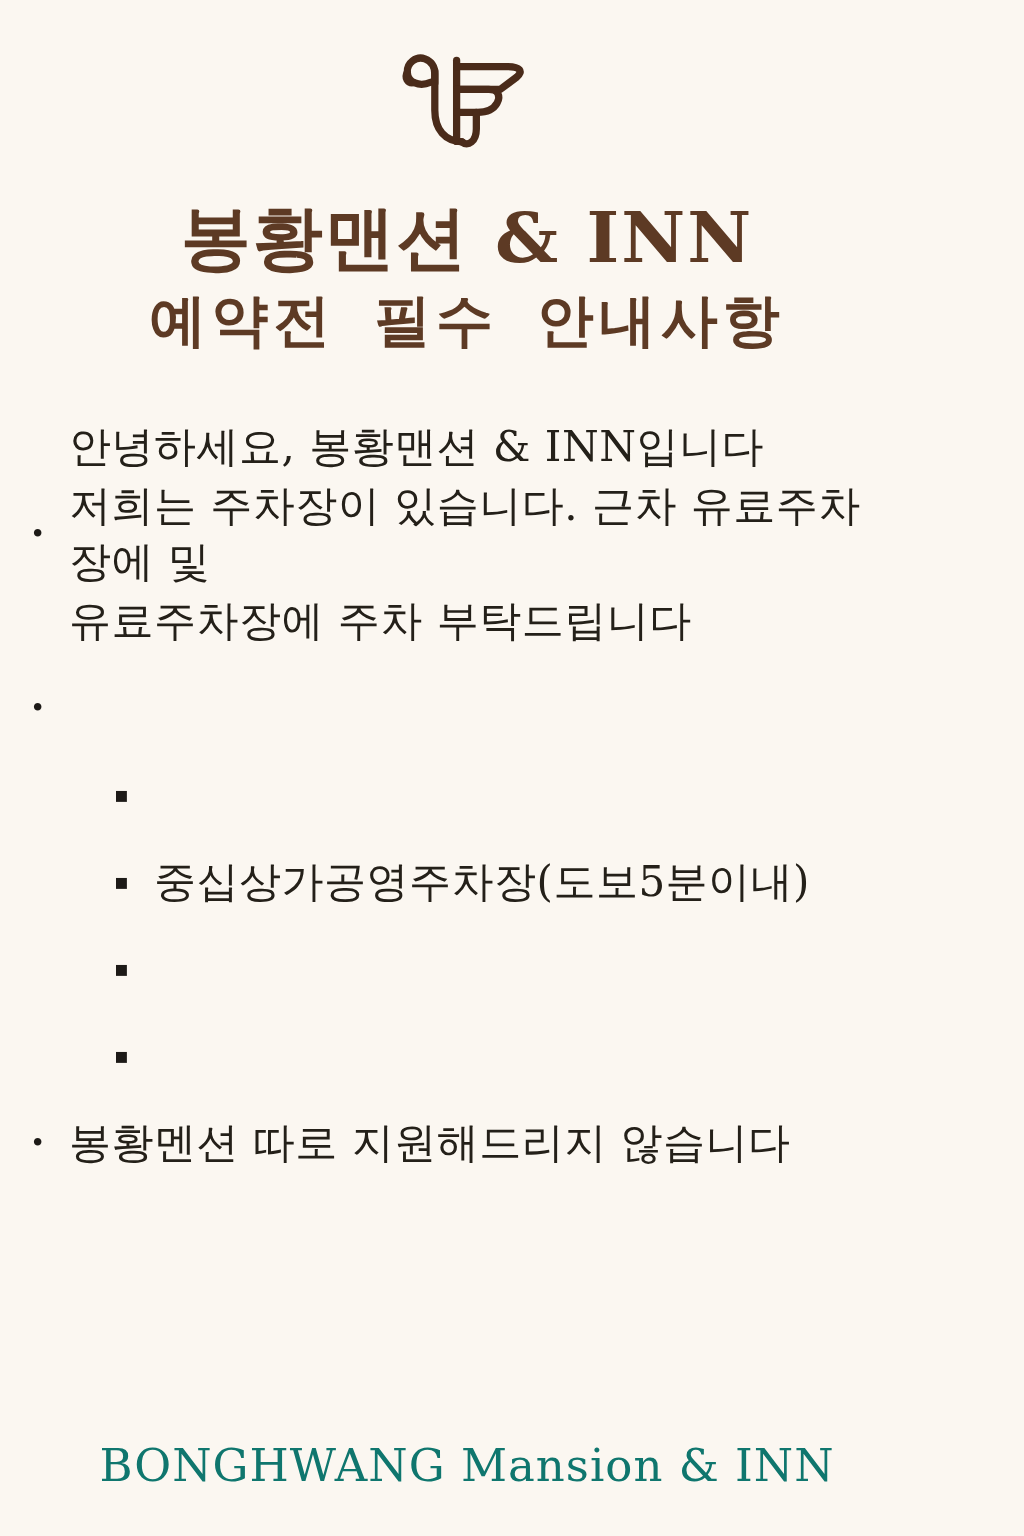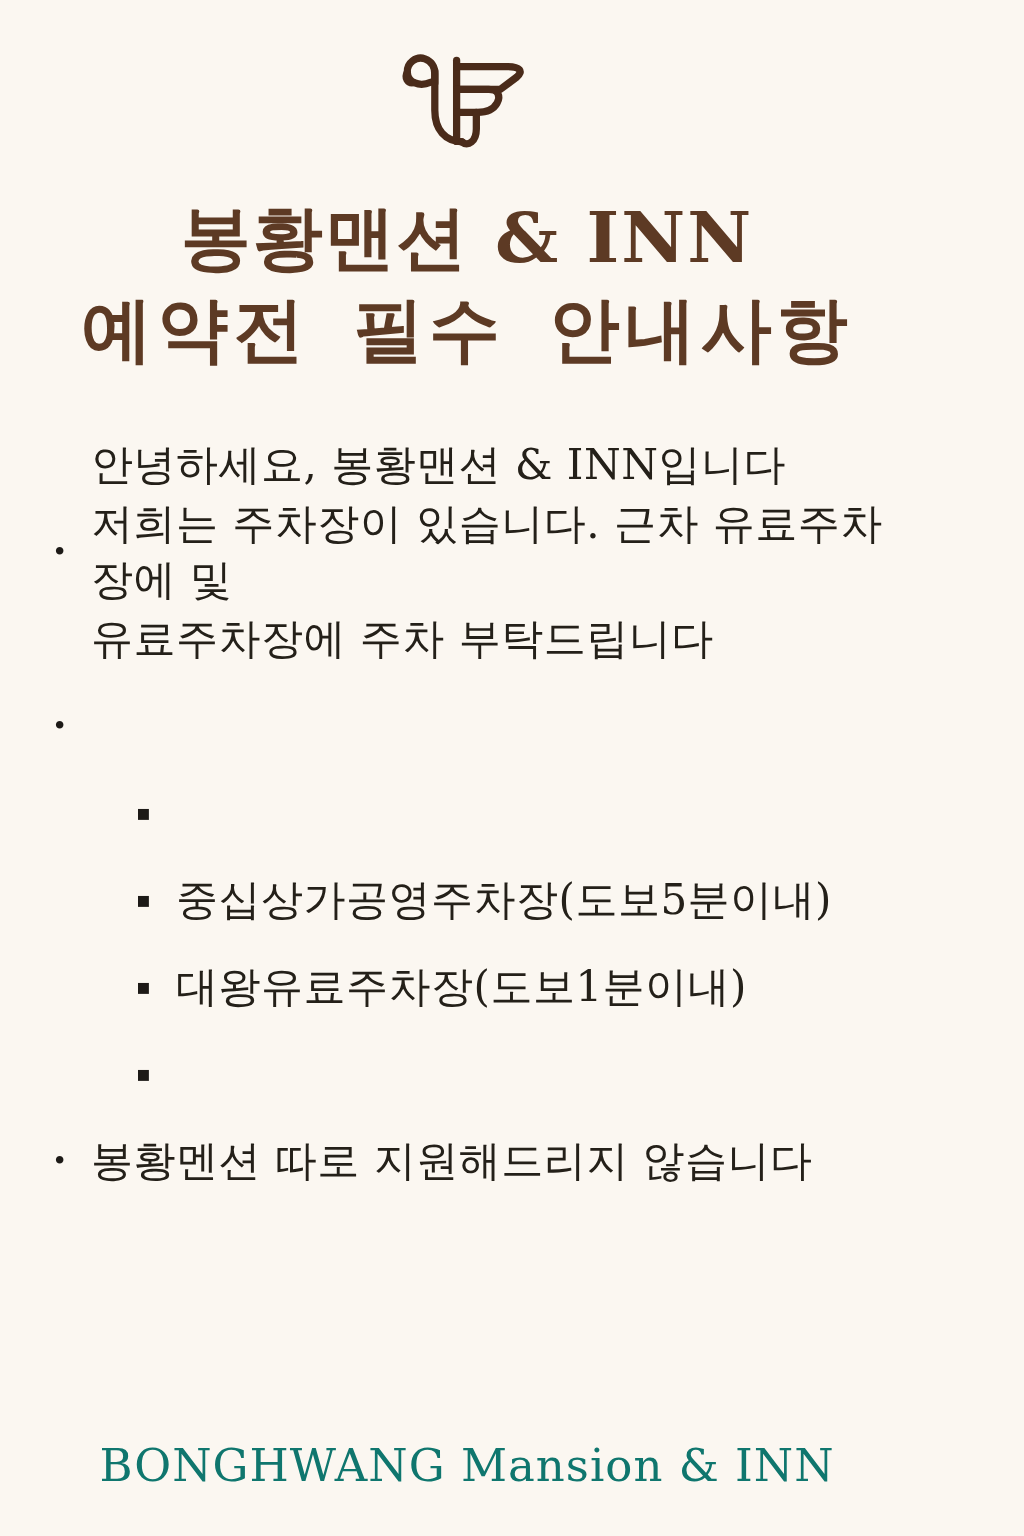--- a/index.html
+++ b/index.html
@@ -19,26 +19,26 @@
 
   
   .title {
     margin-top: 30px;
     text-align: center;
     color: #5d3a24;
     font-weight: bold;
     line-height: 1.3;
   }
   .title-line1 { display: block; font-size: 70px; letter-spacing: 2px; }
-  .title-line2 { display: block; font-size: 71px; letter-spacing: 5px; word-spacing: 14px; }
+  .title-line2 { display: block; font-size: 57px; letter-spacing: 5px; word-spacing: 14px; }
 
   
   .content {
     margin-top: 46px;
-    padding-left: 52px;
+    padding-left: 30px;
     padding-right: 50px;
     color: #242019;
     font-size: 42px;
     letter-spacing: 0.5px;
   }
   .row { display: flex; align-items: center; height: 87px; }
   .intro-row { padding-left: 39px; }
   .marker {
     width: 39px;
     flex: 0 0 39px;
@@ -110,21 +110,20 @@
 
     <div class="row sub-row">
       <span class="marker">▪</span>
     </div>
     <div class="row sub-row">
       <span class="marker">▪</span>
       <span>중십상가공영주차장(도보5분이내)</span>
     </div>
     <div class="row sub-row">
       <span class="marker">▪</span>
-      <span>대왕유료주차장(도보1분이내)</span>
     </div>
     <div class="row sub-row">
       <span class="marker">▪</span>
     </div>
 
     <div class="row">
       <span class="marker">•</span>
       <span>봉황멘션 따로 지원해드리지 않습니다</span>
     </div>
 

